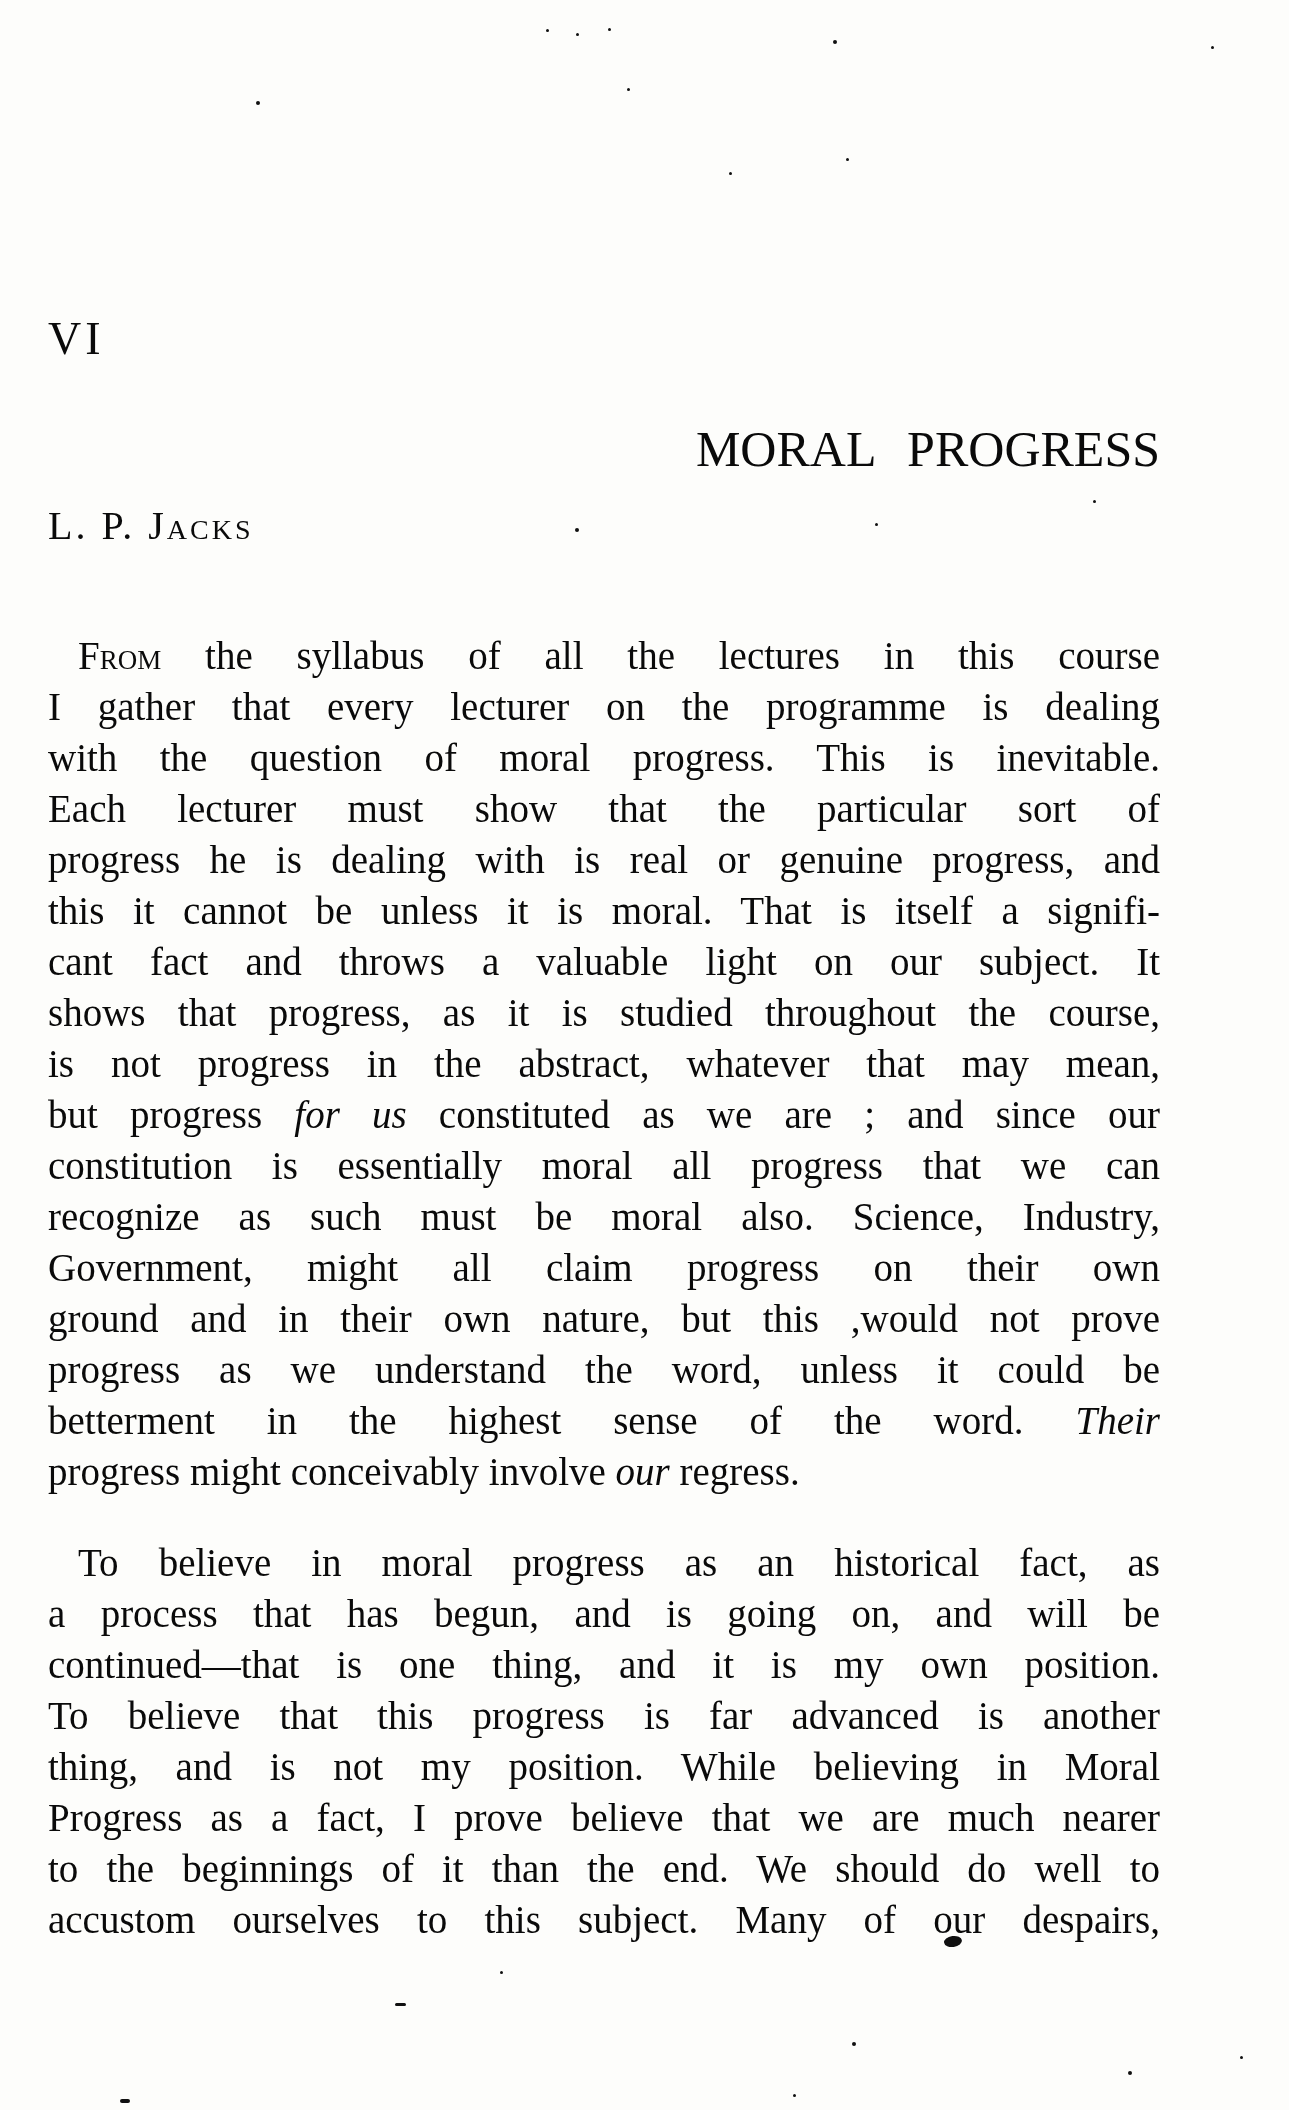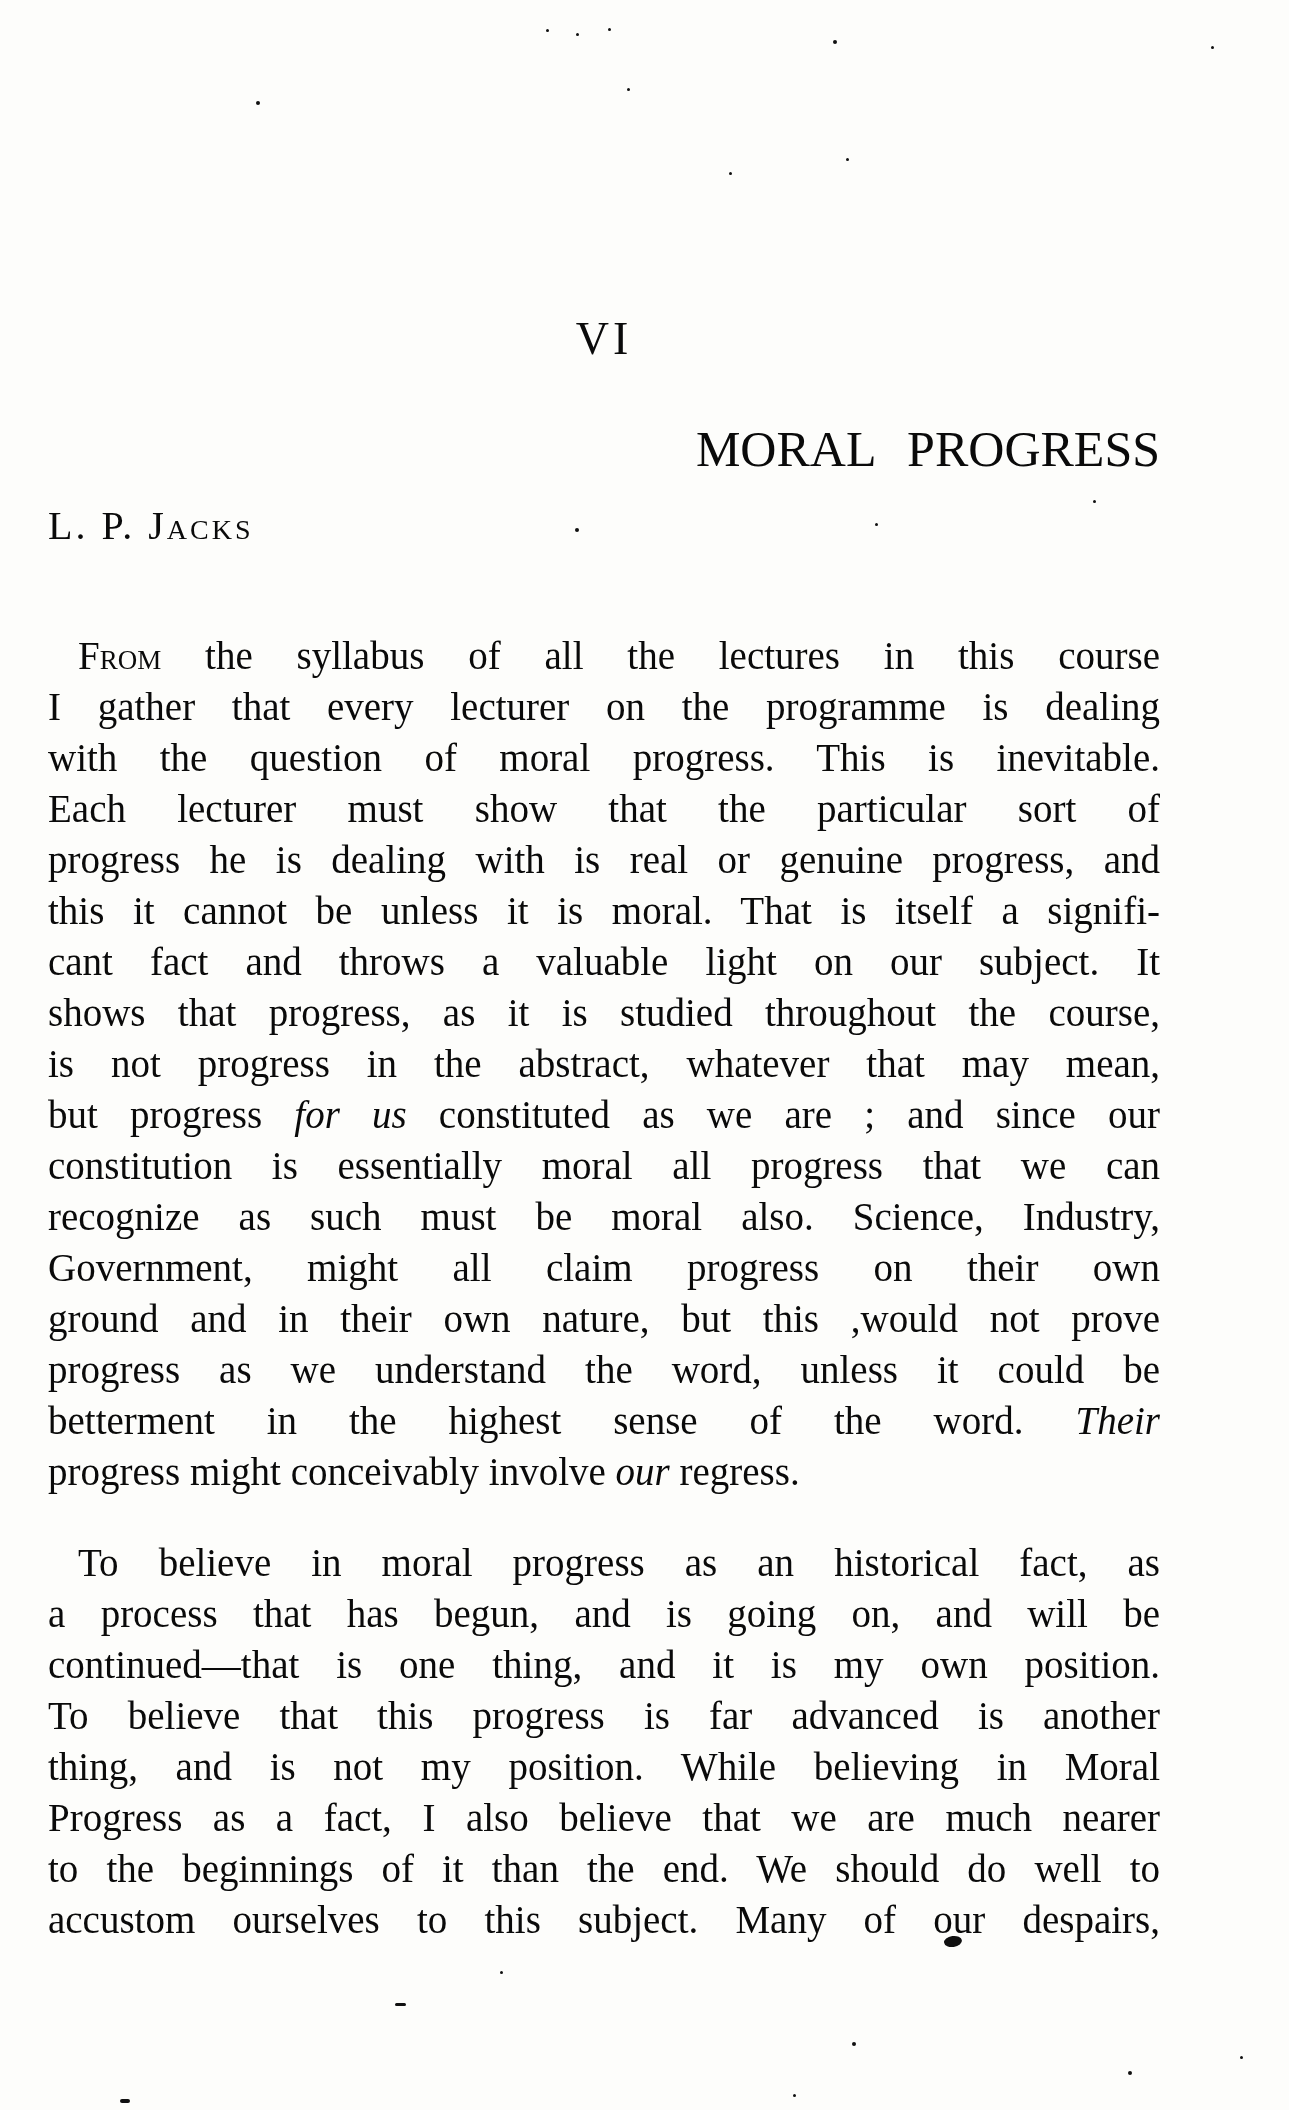--- a/index.html
+++ b/index.html
@@ -7,21 +7,21 @@
     position:relative;
     width:1289px;height:2110px;
     background:#fdfdfb;
     overflow:hidden;
     font-family:"Liberation Serif","DejaVu Serif",serif;
     color:#0a0a0a;
   }
   .content{position:absolute;left:48px;top:0;width:1112px;height:2110px;}
   .numeral{
     position:absolute;top:316px;left:0;width:100%;
-    text-align:center;font-size:46px;letter-spacing:4px;line-height:1;
+    text-align:left;font-size:46px;letter-spacing:4px;line-height:1;
   }
   .title{
     position:absolute;top:424px;left:0;width:100%;
     text-align:right;font-size:50px;word-spacing:20px;line-height:1;
   }
   .author{
     position:absolute;top:506px;left:0;width:100%;
     font-size:40px;line-height:1;
     font-variant:small-caps;letter-spacing:3px;
   }
@@ -72,21 +72,21 @@
           <div class="line"><span>progress as we understand the word, unless it could be</span></div>
           <div class="line"><span>betterment in the highest sense of the word.  </span><span class="it">Their</span></div>
           <div class="line"><span>progress might conceivably involve </span><span class="it">our</span><span> regress.</span></div>
         </div>
         <div class="para">
           <div class="line"><span>To believe in moral progress as an historical fact, as</span></div>
           <div class="line"><span>a process that has begun, and is going on, and will be</span></div>
           <div class="line"><span>continued—that is one thing, and it is my own position.</span></div>
           <div class="line"><span>To believe that this progress is far advanced is another</span></div>
           <div class="line"><span>thing, and is not my position.  While believing in Moral</span></div>
-          <div class="line"><span>Progress as a fact, I also believe that we are much nearer</span></div>
+          <div class="line"><span>Progress as a fact, I prove believe that we are much nearer</span></div>
           <div class="line"><span>to the beginnings of it than the end.  We should do well to</span></div>
           <div class="line"><span>accustom ourselves to this subject.  Many of our despairs,</span></div>
         </div>
       </div>
   </div>
 
   <div class="speck" style="left:546px;top:29px;width:3px;height:3px;"></div>
   <div class="speck" style="left:576px;top:33px;width:3px;height:3px;"></div>
   <div class="speck" style="left:608px;top:28px;width:3px;height:3px;"></div>
   <div class="speck" style="left:833px;top:40px;width:4px;height:4px;"></div>

